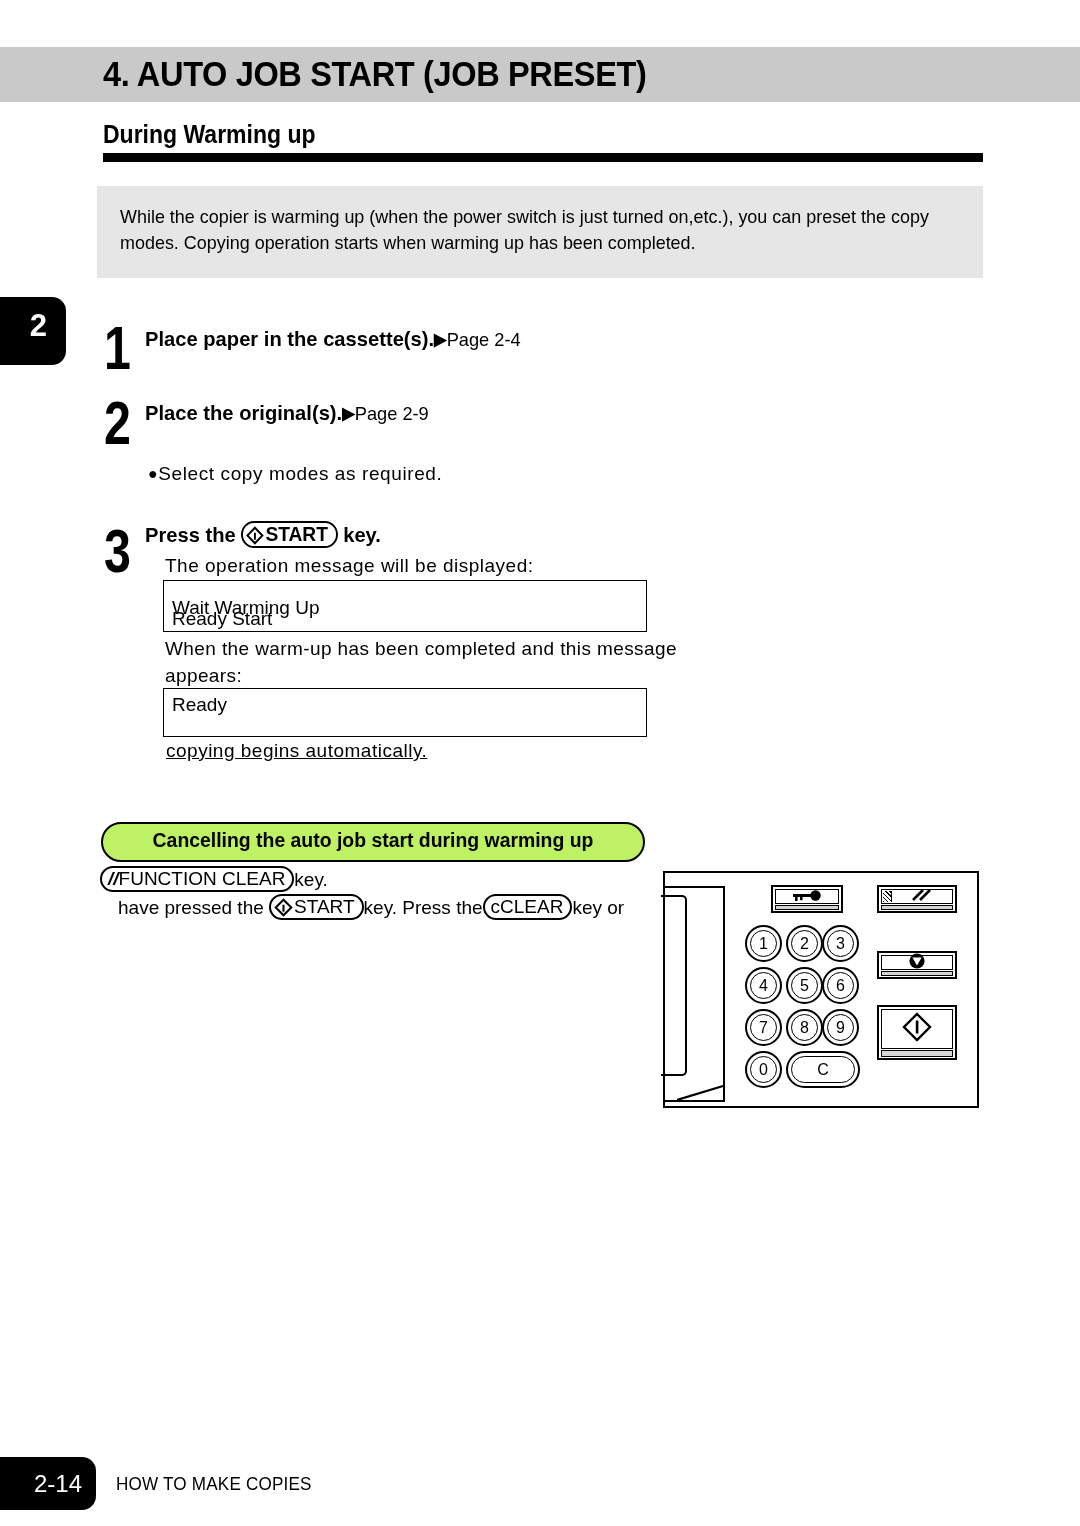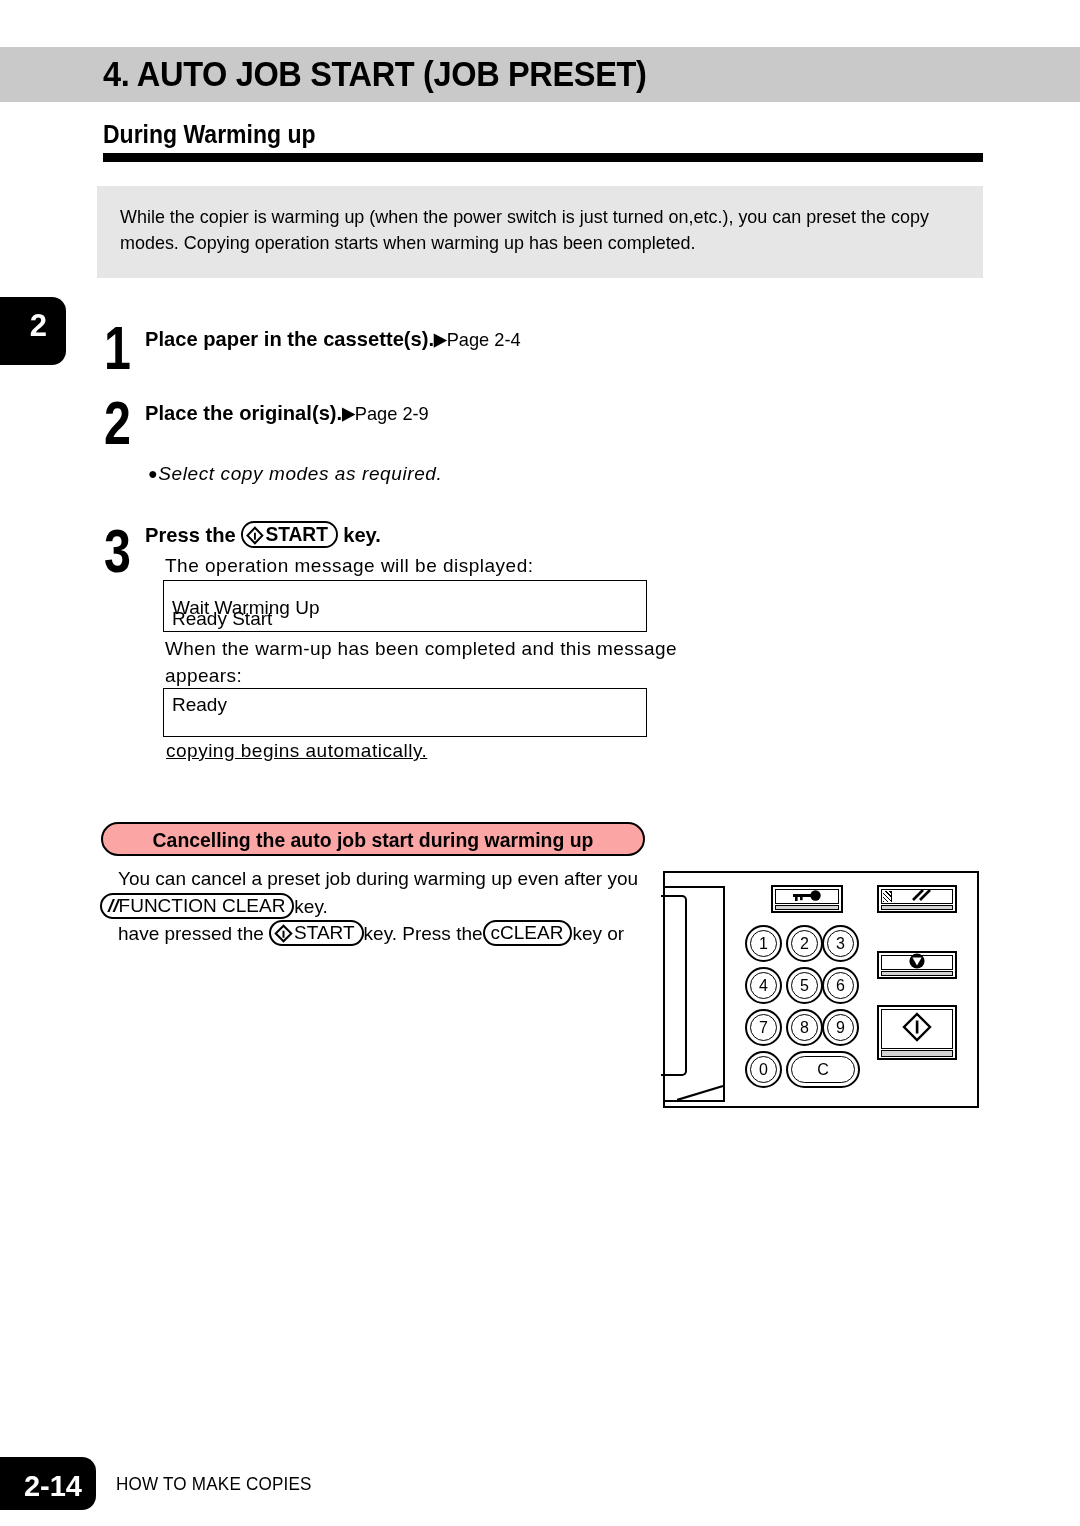--- a/index.html
+++ b/index.html
@@ -112,21 +112,20 @@
     vertical-align: 1px;
     letter-spacing: 0;
   }
 
   .bullet-line {
     position: absolute;
     left: 148px; top: 463px;
     font-size: 19px;
     letter-spacing: 0.6px;
     white-space: nowrap;
-    font-style: italic;
   }
   .bullet-dot {
     font-size: 16px;
     vertical-align: 1.5px;
   }
 
   
   .keycap {
     display: inline-block;
     border: 2.2px solid #000;
@@ -184,25 +183,25 @@
     font-size: 19px;
     letter-spacing: 0.4px;
     line-height: 27px;
     width: 520px;
   }
 
   
   .pill {
     position: absolute;
     left: 101px; top: 822px;
-    width: 544px; height: 34px;
+    width: 544px; height: 40px;
     border: 2.6px solid #000;
     border-radius: 999px;
     box-sizing: border-box;
-    background: #fca5a5;
+    background: #bef264;
   }
   .pill span {
     position: absolute;
     left: 0; right: 0; top: 5px;
     text-align: center;
     font-size: 20px;
     font-weight: bold;
     transform: scaleX(0.97);
   }
 
@@ -351,22 +350,22 @@
     position: absolute;
     left: -12px; top: 1457px;
     width: 108px; height: 53px;
     background: #000;
     border-radius: 0 14px 14px 0;
   }
   .footer-tab span {
     position: absolute;
     right: 14px; top: 13px;
     color: #fff;
-    font-size: 29px;
-    font-weight: bold;
+    font-size: 24px;
+    font-weight: normal;
   }
   .footer-text {
     position: absolute;
     left: 116px; top: 1474px;
     font-size: 18px;
     letter-spacing: 0.2px;
     transform: scaleX(0.95);
     transform-origin: left top;
   }
 </style>
@@ -421,21 +420,20 @@
   <div class="ln" style="top:5px;">Ready</div>
 </div>
 
 <div class="s3-line" style="left:166px; top:740px;text-decoration:underline;">copying begins automatically.</div>
 
 <div class="pill">
   <span>Cancelling the auto job start during warming up</span>
 </div>
 
 <div class="cancel-para">
-  <span class="lnrow">You can cancel a preset job during warming up even after you</span>
   <span class="lnrow" style="margin-left:-18px;">
     <span class="keycap" style="font-size:19px;"><span style="font-style:italic;font-weight:bold;">//</span><span>FUNCTION CLEAR</span></span><span>key.</span>
   </span>
   <span class="lnrow">
     <span>have pressed the</span>
     <span class="keycap" style="font-size:19px;"><span class="diamond-start"></span><span>START</span></span><span>key.   Press the</span><span class="keycap" style="font-size:19px;"><span>c</span><span>CLEAR</span></span><span>key or</span>
   </span>
 </div>
 
 <div class="panel">

